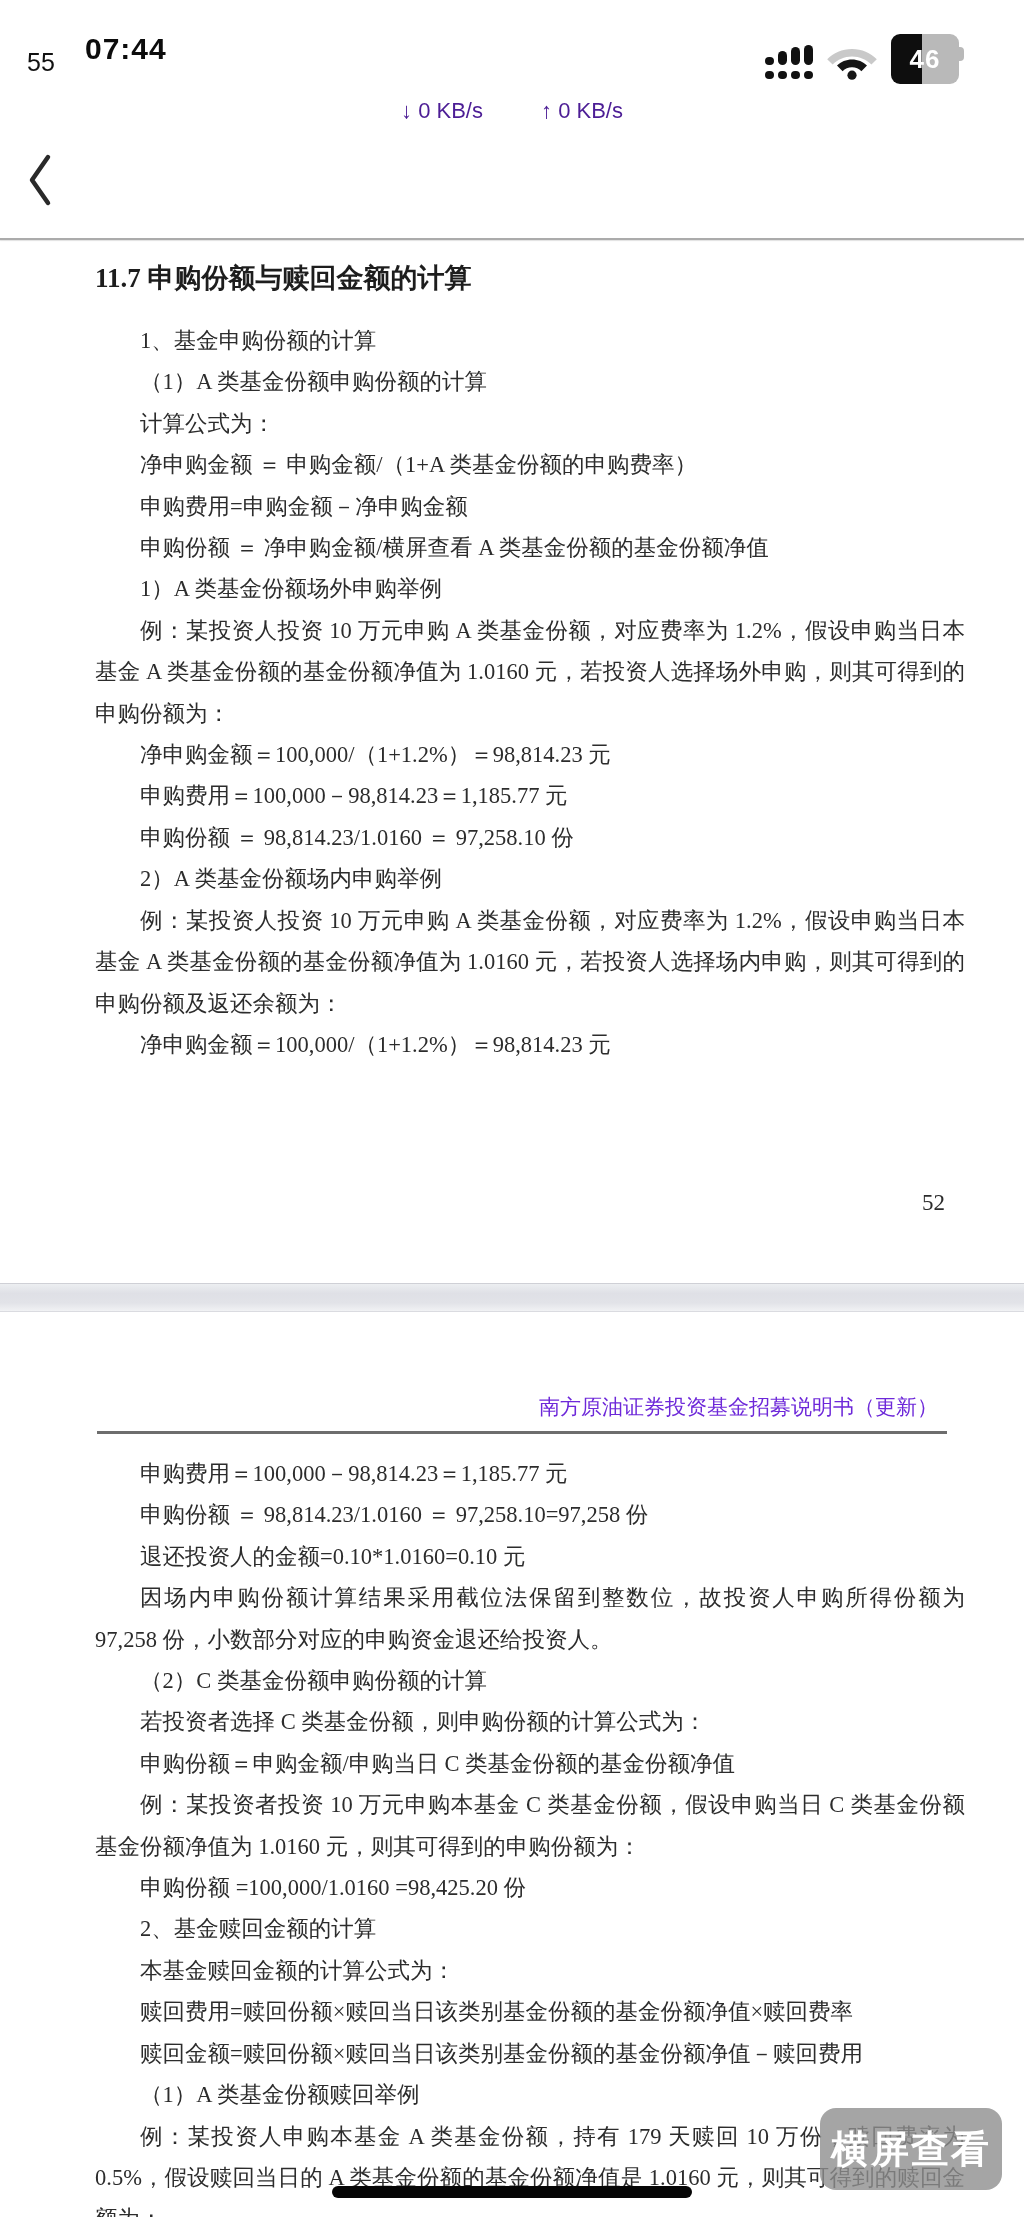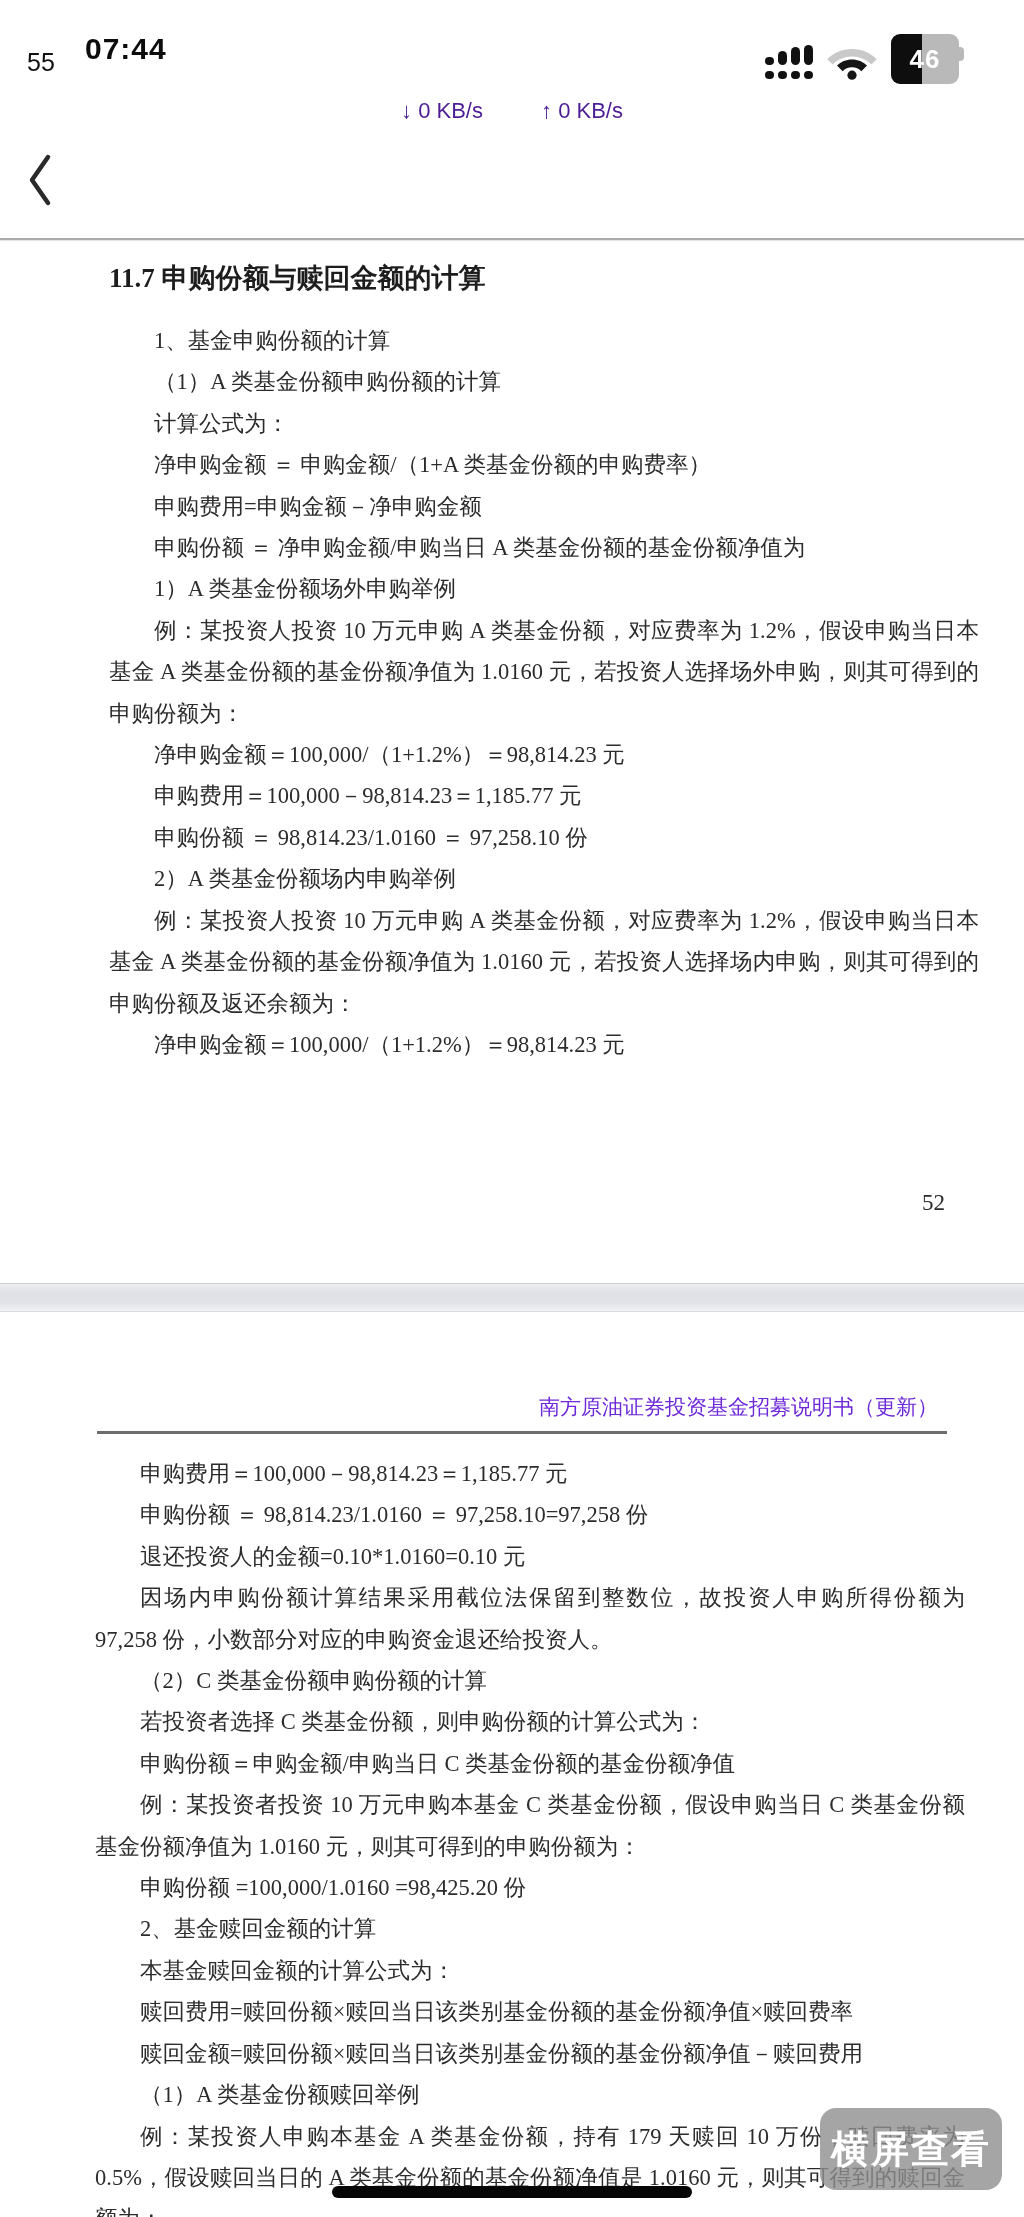--- a/index.html
+++ b/index.html
@@ -23,21 +23,21 @@
     font-family:"Liberation Sans","DejaVu Sans",sans-serif; font-size:22px; color:#4c1d95; }
   .net-speed span { margin:0 26px; }
 
   
   .nav-bar { position:absolute; top:150px; left:0; right:0; height:88px; background:#ffffff; }
   .back-btn { position:absolute; left:24px; top:2px; width:40px; height:60px; cursor:pointer; }
   .nav-divider { position:absolute; top:238px; left:0; right:0; height:2px; background:#ababab;
     box-shadow:0 1px 1px rgba(0,0,0,0.12); }
 
   
-  .page1 { position:absolute; top:252px; left:109px; width:870px; color:#2c2c2c; }
+  .page1 { position:absolute; top:252px; left:95px; width:870px; color:#2c2c2c; }
   .doc-title { font-size:27px; font-weight:700; color:#1d1d1d; margin:8px 0 24px 0; line-height:36px; }
   .para { font-size:22.5px; line-height:41.4px; text-indent:2em; text-align:justify; color:#2c2c2c; }
   .page-number { position:absolute; right:79px; top:1150px; font-size:23px; color:#2c2c2c;margin-top:40px; }
 
   .page-sep { position:absolute; top:1283px; left:0; right:0; height:29px;
     background:linear-gradient(#eceef1 0%, #dfe0e6 35%, #e2e3e8 70%, #f1f2f4 100%);
     border-top:1px solid #cfd0d6; border-bottom:1px solid #dadbe0; }
 
   .page2-header { position:absolute; top:1393px; right:86px; font-size:21px; color:#6d28d9; }
   .page2-rule { position:absolute; top:1431px; left:97px; right:77px; height:3px; background:#6d6d6d; }
@@ -116,21 +116,21 @@
 
         <p class="para">（1）A 类基金份额申购份额的计算</p>
 
 
         <p class="para">计算公式为：</p>
 
         <p class="para">净申购金额 ＝ 申购金额/（1+A 类基金份额的申购费率）</p>
 
         <p class="para">申购费用=申购金额－净申购金额</p>
 
-        <p class="para">申购份额 ＝ 净申购金额/申购当日 A 类基金份额的基金份额净值为</p>
+        <p class="para">申购份额 ＝ 净申购金额/横屏查看 A 类基金份额的基金份额净值</p>
 
         <p class="para">1）A 类基金份额场外申购举例</p>
 
         <p class="para">例：某投资人投资 10 万元申购 A 类基金份额，对应费率为 1.2%，假设申购当日本基金 A 类基金份额的基金份额净值为 1.0160 元，若投资人选择场外申购，则其可得到的申购份额为：</p>
 
         <p class="para">净申购金额＝100,000/（1+1.2%）＝98,814.23 元</p>
 
         <p class="para">申购费用＝100,000－98,814.23＝1,185.77 元</p>
 
         <p class="para">申购份额 ＝ 98,814.23/1.0160 ＝ 97,258.10 份</p>

